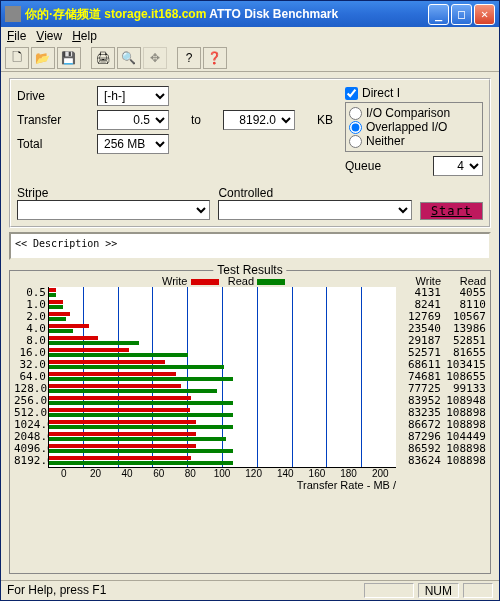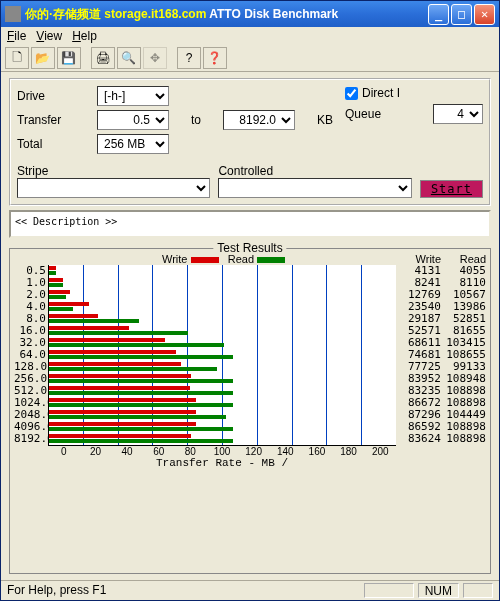--- a/index.html
+++ b/index.html
@@ -97,20 +97,34 @@
           <div class="row">
             <span class="lbl" style="width:58px">Total</span>
             <select style="width:72px"><option>256 MB</option></select>
           </div>
         </div>
         <div style="width:140px">
           <label class="check">
               <input type="checkbox" checked="" style="">
               <span>Direct I</span>
             </label>
+          <div style="border:1px solid #888; padding:3px; margin-top:2px">
+            <label class="radio">
+                <input type="radio" name="m" style="">
+                <span>I/O Comparison</span>
+              </label>
+            <label class="radio">
+                <input type="radio" name="m" checked="" style="">
+                <span>Overlapped I/O</span>
+              </label>
+            <label class="radio">
+                <input type="radio" name="m" style="">
+                <span>Neither</span>
+              </label>
+          </div>
           <div class="row" style="margin-top:4px">
             <span class="lbl">Queue</span>
             <select style="width:50px;text-align:right;margin-left:auto"><option>4</option></select>
           </div>
         </div>
       </div>
       <div style="display:flex; gap:8px; align-items:flex-end; margin-top:6px">
         <div style="flex:1">
           <div class="lbl">Stripe</div>
           <select style="width:100%"><option></option></select>
@@ -271,21 +285,21 @@
           <div>40</div>
           <div>60</div>
           <div>80</div>
           <div>100</div>
           <div>120</div>
           <div>140</div>
           <div>160</div>
           <div>180</div>
           <div>200</div>
         </div>
-      <div style="text-align:center;margin-left:34px;margin-right:90px;font-family:Liberation Mono, monospace">Transfer Rate - MB /</div>
+      <div style="text-align:right;margin-left:34px;margin-right:90px;font-family:Liberation Sans, sans-serif">Transfer Rate - MB /</div>
     </div>
   </div>
 
   <div class="statusbar">
     <span style="flex:1">For Help, press F1</span>
     <span class="cell" style="width:50px"></span>
     <span class="cell">NUM</span>
     <span class="cell" style="width:30px"></span>
   </div>
 </div>

